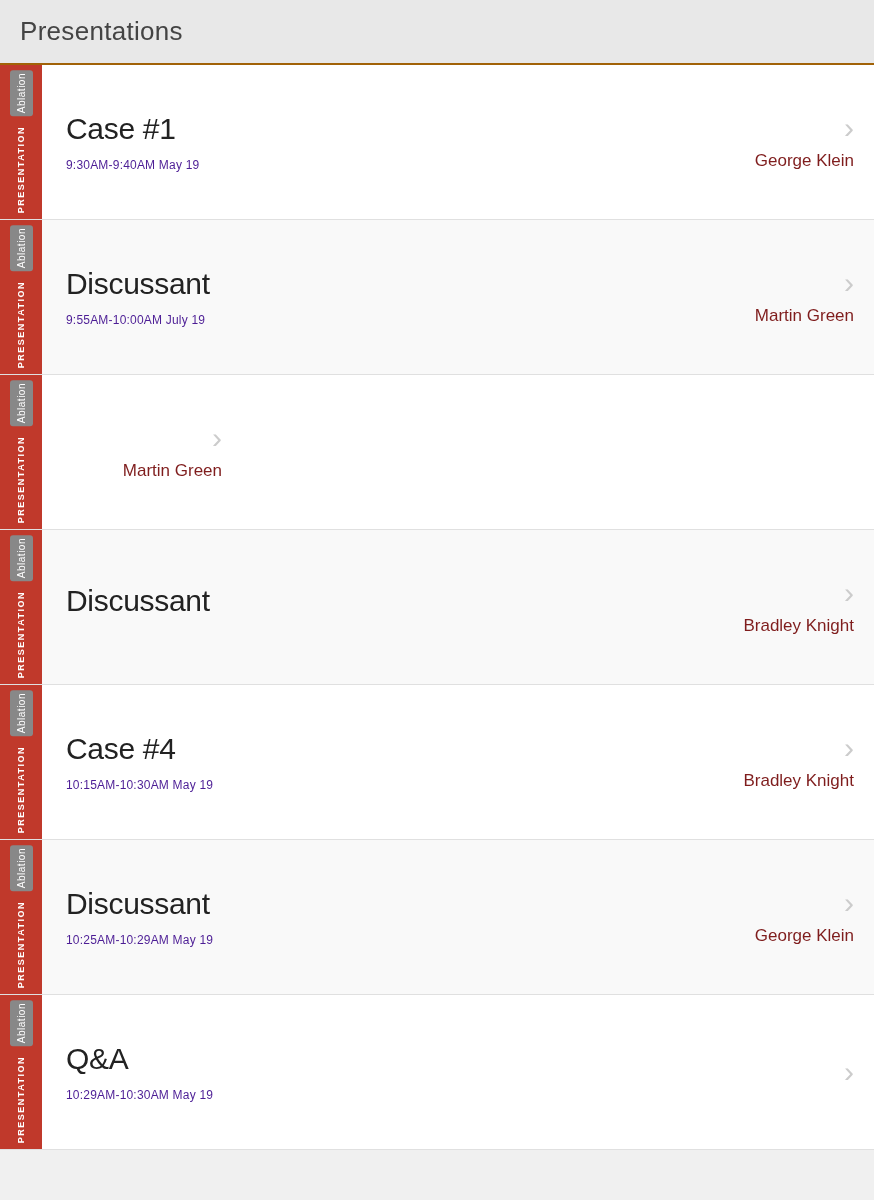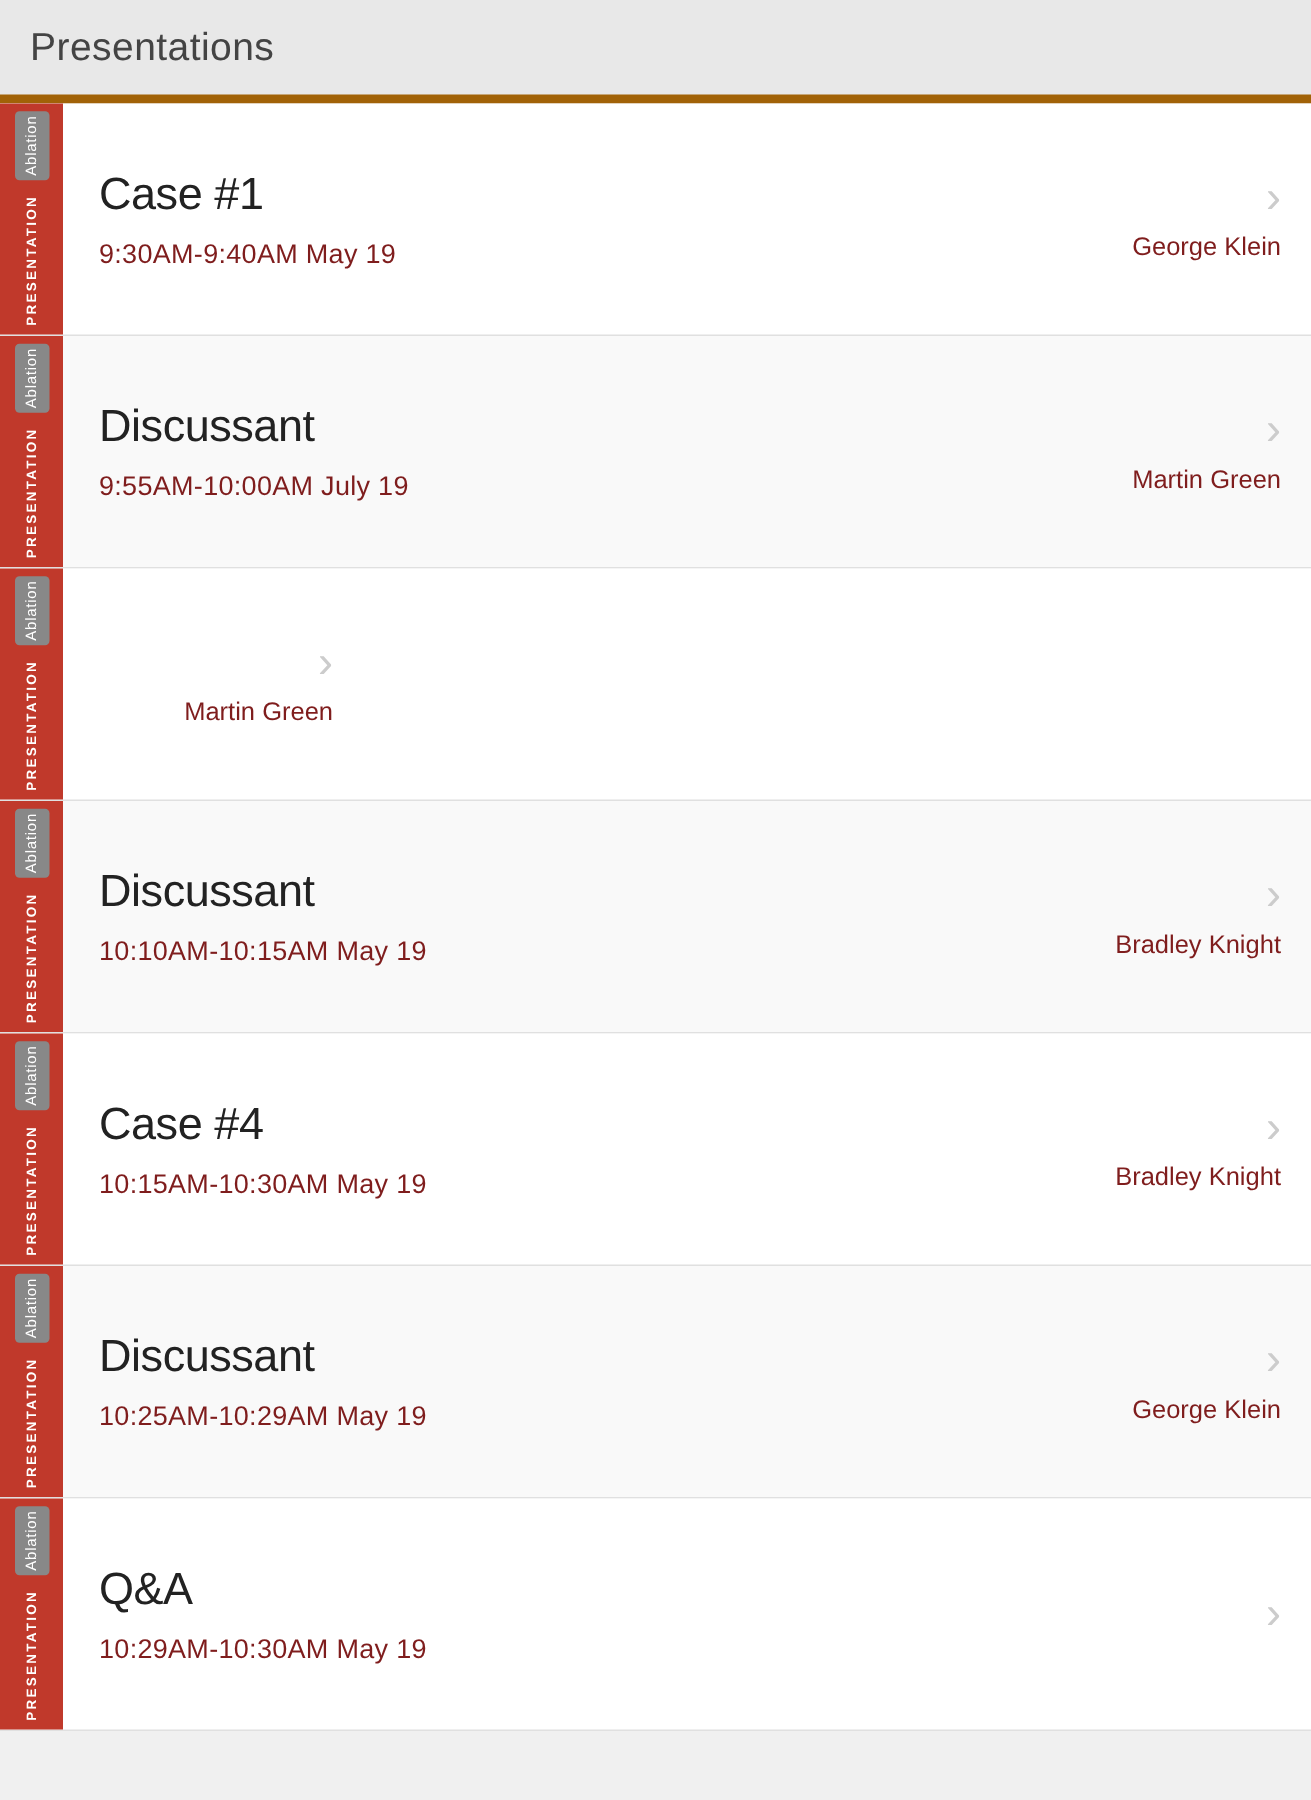--- a/index.html
+++ b/index.html
@@ -11,21 +11,21 @@
     body {
       font-family: -apple-system, "Helvetica Neue", Arial, sans-serif;
       background: #f0f0f0;
       width: 874px;
       min-height: 1200px;
     }
 
     .page-header {
       background: #e8e8e8;
       padding: 16px 20px;
-      border-bottom: 6px solid #a16207;
+      border-bottom: 2px solid #a16207;
     }
 
     .page-title {
       font-size: 26px;
       font-weight: 300;
       color: #444;
       letter-spacing: 0.3px;
     }
 
     .presentations-list {
@@ -102,22 +102,22 @@
 
     .item-title {
       font-size: 30px;
       font-weight: 300;
       color: #222;
       margin-bottom: 12px;
       letter-spacing: -0.3px;
     }
 
     .item-meta {
-      font-size: 18px;
-      color: #7f1d1d;
+      font-size: 12px;
+      color: #4c1d95;
       font-weight: 400;
       letter-spacing: 0.2px;
     }
 
     .item-right {
       display: flex;
       flex-direction: column;
       align-items: flex-end;
       justify-content: center;
       padding: 22px 20px;
@@ -192,21 +192,20 @@
     </div>
     <div class="presentation-item">
       <div class="side-label">
         <div class="side-inner">
           <span class="ablation-tag">Ablation</span>
           <span class="side-label-text">PRESENTATION</span>
         </div>
       </div>
       <div class="item-content">
         <div class="item-title">Discussant</div>
-        <div class="item-meta">10:10AM-10:15AM  May 19</div>
       </div>
       <div class="item-right">
         <span class="chevron-icon">›</span>
         <span class="item-speaker">Bradley Knight</span>
       </div>
     </div>
     <div class="presentation-item">
       <div class="side-label">
         <div class="side-inner">
           <span class="ablation-tag">Ablation</span>

